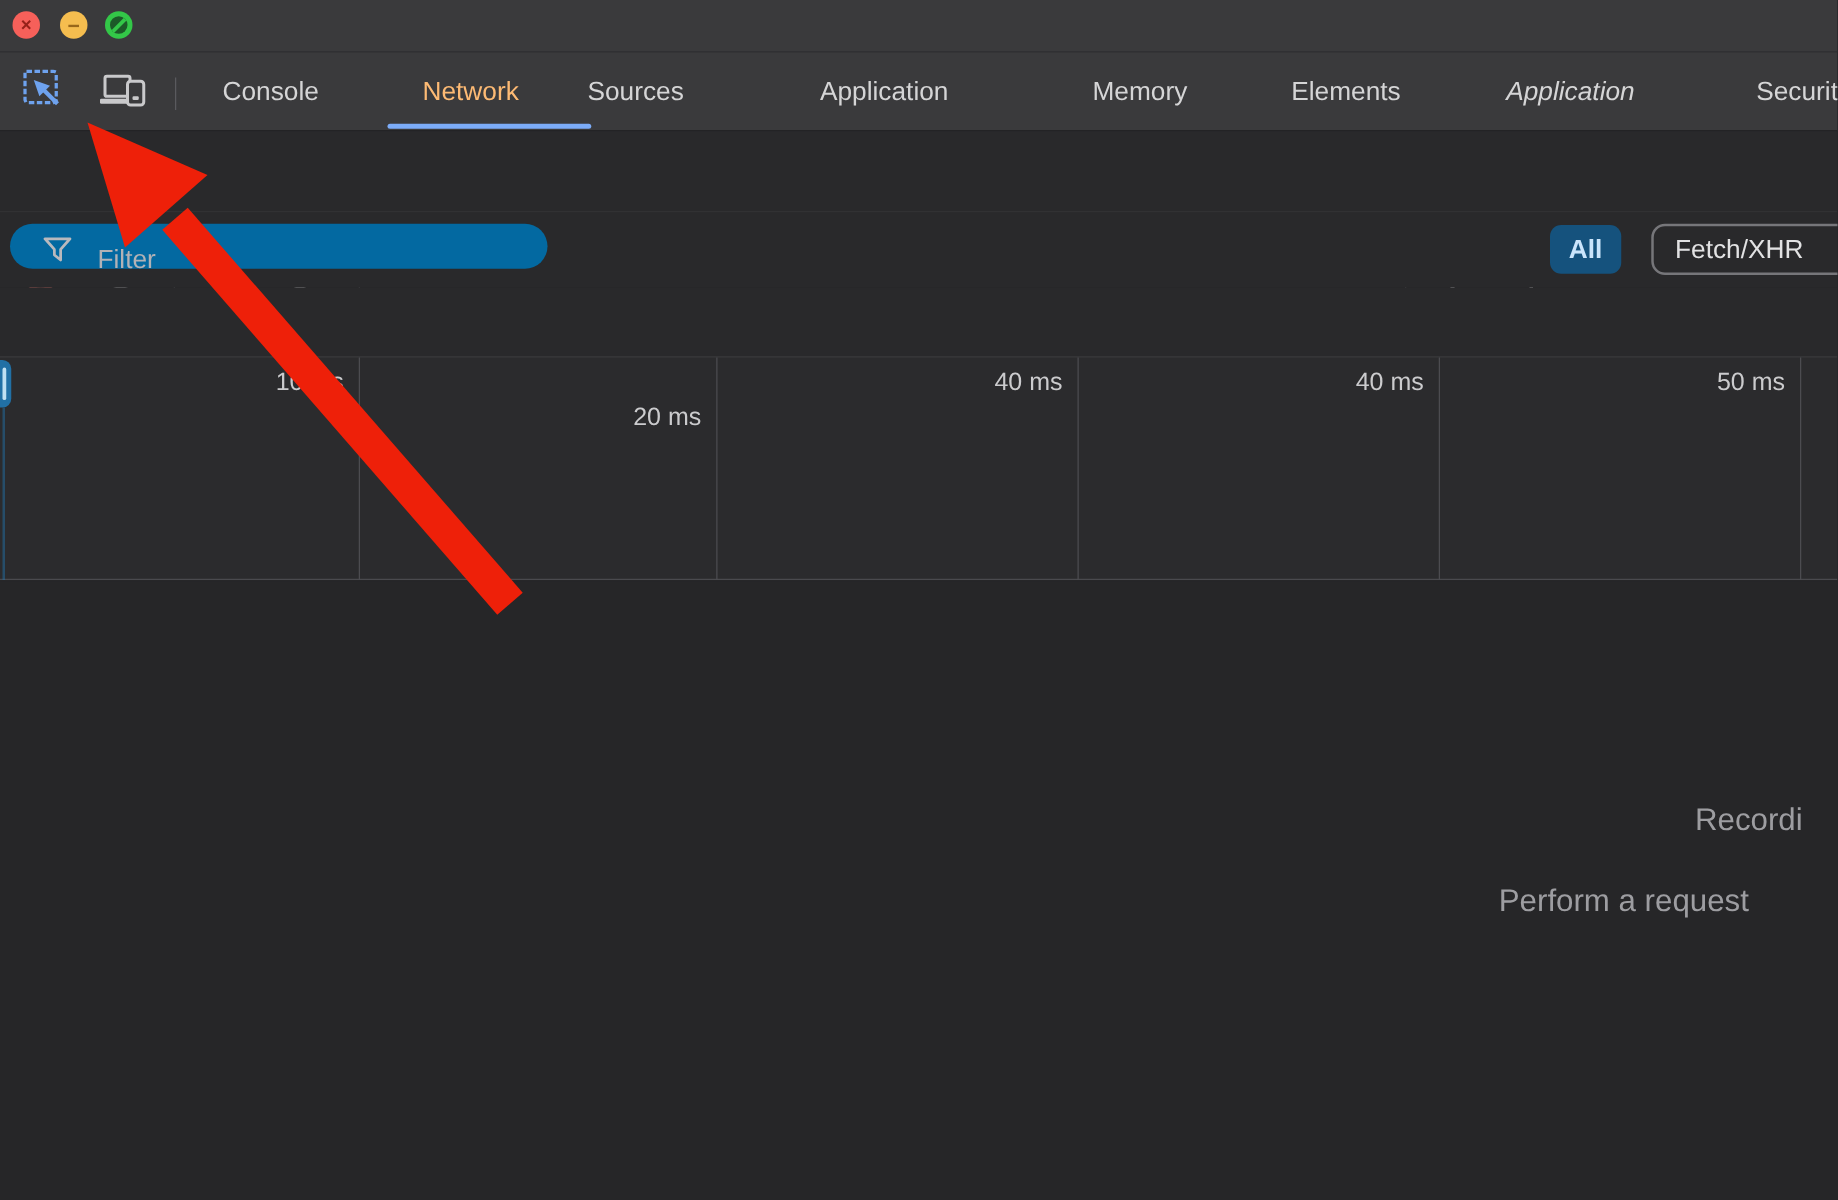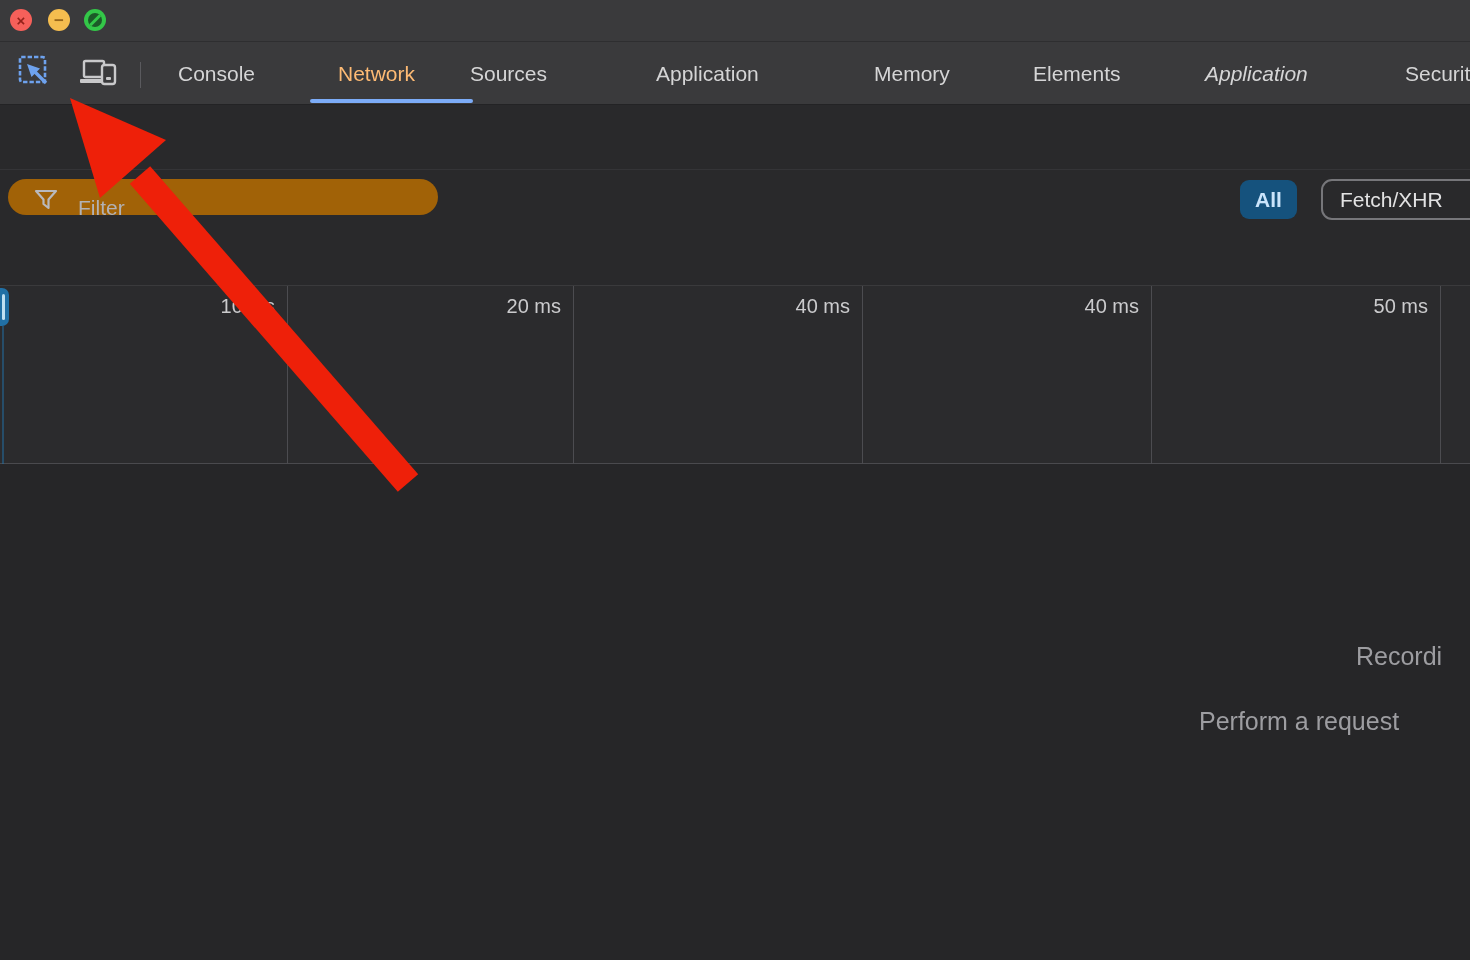--- a/index.html
+++ b/index.html
@@ -37,21 +37,21 @@
   
   #toolbar1 { left:0; top:105px; width:1470px; height:65px; background:#29292b;
               border-bottom:1px solid #343437; }
   #toolbar2 { left:0; top:170px; width:1470px; height:60px; background:#29292b; }
   #toolbar3 { left:0; top:230px; width:1470px; height:55px; background:#29292b; }
   .vsep { position:absolute; width:1px; background:#5a5a5e; }
   .cb { position:absolute; width:22px; height:22px; border:2px solid #8f8f94;
         border-radius:6px; background:transparent; cursor:pointer; }
   .tlabel { position:absolute; font-size:21px; color:#d7d7d8; white-space:nowrap; }
 
-  #filter-pill { left:8px; top:9px; width:430px; height:36px; background:#a16207;
+  #filter-pill { left:8px; top:9px; width:430px; height:36px; background:#0369a1;
                  border-radius:20px; }
   #filter-input { position:absolute; left:70px; top:9px; width:340px; height:40px;
                   background:transparent; border:none; outline:none; color:#e6e6e6;
                   font-size:21px; font-family:"Liberation Sans",sans-serif; }
   #filter-input::placeholder { color:#b2b2b6; opacity:1; }
 
   #btn-all { left:1240px; top:10px; width:57px; height:39px; background:#15527d;
              color:#cae4fb; font-size:21px; font-weight:700; border:none;
              border-radius:9px; cursor:pointer; display:flex; align-items:center;
              justify-content:center; }
@@ -226,21 +226,21 @@
 
   <div class="abs" id="toolbar3">
     <div class="cb" style="left:16px; top:245px;"></div>
     <div class="tlabel" style="left:55px; top:245px;">Blocked requests</div>
     <div class="cb" style="left:313px; top:245px;"></div>
     <div class="tlabel" style="left:352px; top:245px;">3rd-party requests</div>
   </div>
 
   <div class="abs" id="overview">
     <div class="tl-label" style="left:275px;">10 ms</div>
-    <div class="tl-label" style="left:561px;">20 ms</div>
+    <div class="tl-label" style="left:561px;margin-top:28px;">20 ms</div>
     <div class="tl-label" style="left:850px;">40 ms</div>
     <div class="tl-label" style="left:1139px;">40 ms</div>
     <div class="tl-label" style="left:1428px;">50 ms</div>
     <div class="tl-div" style="left:287px;"></div>
     <div class="tl-div" style="left:573px;"></div>
     <div class="tl-div" style="left:862px;"></div>
     <div class="tl-div" style="left:1151px;"></div>
     <div class="tl-div" style="left:1440px;"></div>
     <div id="ov-handle">
       <div class="grip"></div>

